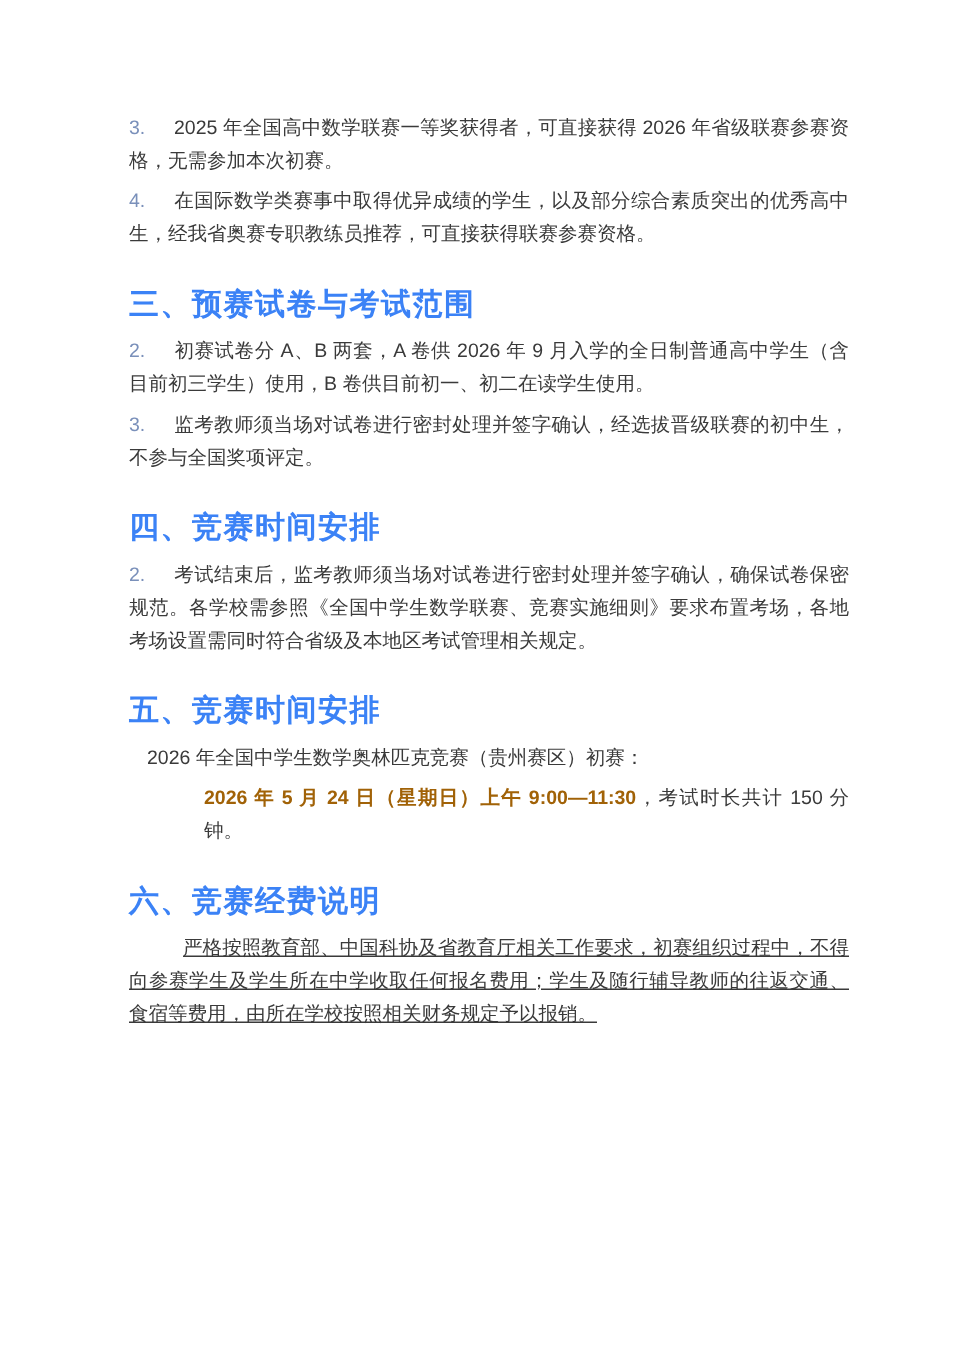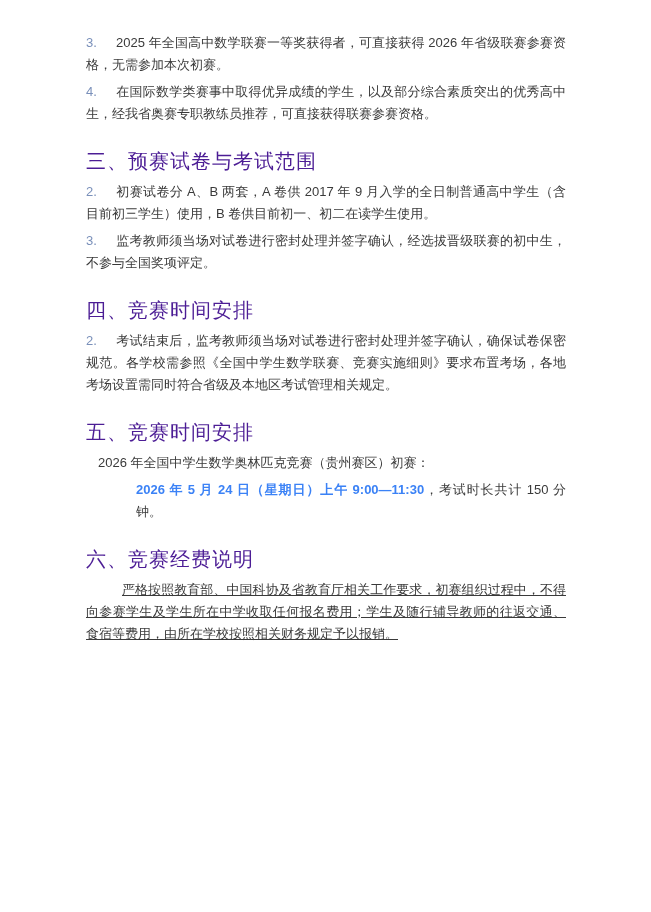--- a/index.html
+++ b/index.html
@@ -9,64 +9,64 @@
   }
   body {
     width: 651px;
     height: 912px;
     font-family: "Liberation Sans", "DejaVu Sans", sans-serif;
   }
   .page {
     box-sizing: border-box;
     width: 651px;
     height: 888px;
-    padding: 32px 85px 0 86px;
+    padding: 74px 85px 0 86px;
     overflow: hidden;
     background: #ffffff;
     border-radius: 25px;
   }
   p {
     margin: 0 0 5px 0;
     font-size: 13px;
     line-height: 22px;
     color: #3a3a3a;
     text-align: justify;
   }
   .num {
     color: #7a90ba;
     display: inline-block;
     min-width: 30px;
   }
   h2 {
     font-size: 20px;
     line-height: 24px;
-    font-weight: normal;
-    color: #4c1d95;
+    font-weight: bold;
+    color: #3b82f6;
     letter-spacing: 1px;
     margin: 24px 0 8px 0;
   }
   .intro-line { text-indent: 12px; }
   .date-line { padding-left: 50px; }
-  .date-line b { color: #3b82f6; }
+  .date-line b { color: #a16207; }
   .indent { text-indent: 36px; text-decoration: underline; }
   .last-para { margin-top: 18px; }
 </style>
 </head>
 <body>
 
 <div class="page">
 
   <p><span class="num">3.</span><span>2025 年全国高中数学联赛一等奖获得者，可直接获得 2026 年省级联赛参赛资格，无需参加本次初赛。</span></p>
 
   <p><span class="num">4.</span><span>在国际数学类赛事中取得优异成绩的学生，以及部分综合素质突出的优秀高中生，经我省奥赛专职教练员推荐，可直接获得联赛参赛资格。</span></p>
 
   <h2>三、预赛试卷与考试范围</h2>
 
 
-  <p><span class="num">2.</span><span>初赛试卷分 A、B 两套，A 卷供 2017 年 9 月入学的全日制普通高中学生（含目前初三学生）使用，B 卷供目前初一、初二在读学生使用。</span></p>
+  <p><span class="num">2.</span><span>初赛试卷分 A、B 两套，A 卷供 2026 年 9 月入学的全日制普通高中学生（含目前初三学生）使用，B 卷供目前初一、初二在读学生使用。</span></p>
 
   <p><span class="num">3.</span><span>监考教师须当场对试卷进行密封处理并签字确认，经选拔晋级联赛的初中生，不参与全国奖项评定。</span></p>
 
   <h2>四、竞赛时间安排</h2>
 
 
   <p><span class="num">2.</span><span>考试结束后，监考教师须当场对试卷进行密封处理并签字确认，确保试卷保密规范。各学校需参照《全国中学生数学联赛、竞赛实施细则》要求布置考场，各地考场设置需同时符合省级及本地区考试管理相关规定。</span></p>
 
   <h2>五、竞赛时间安排</h2>
 

